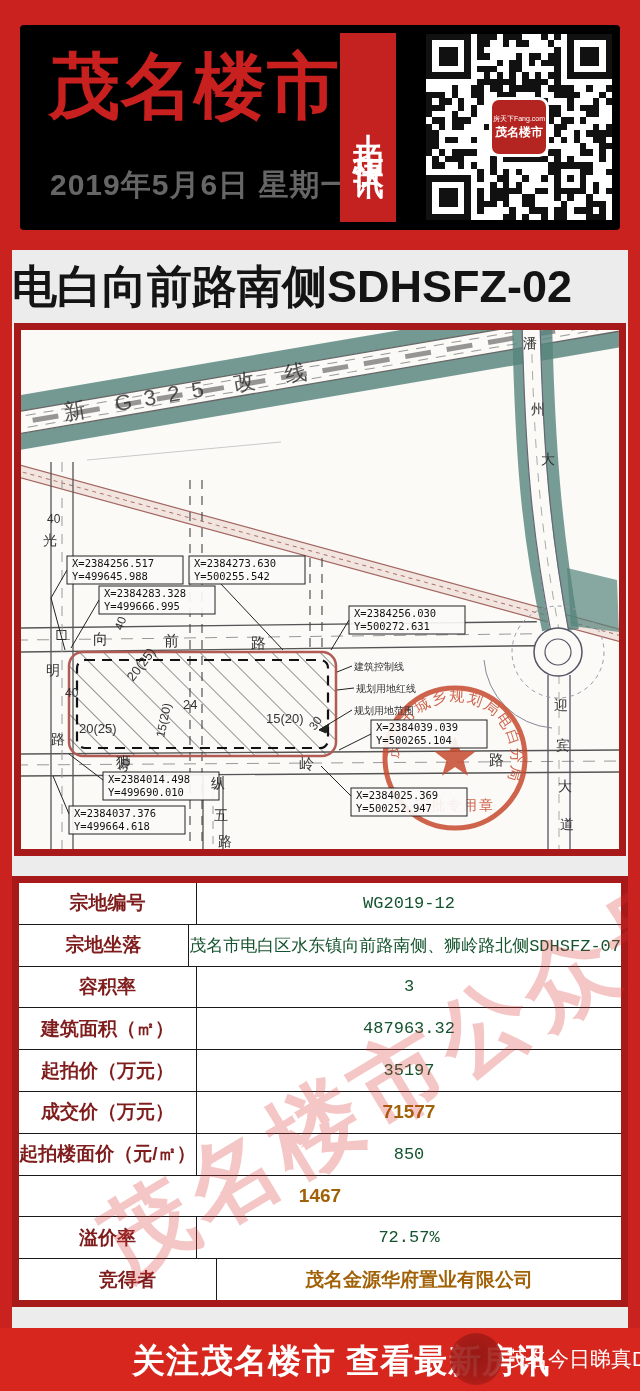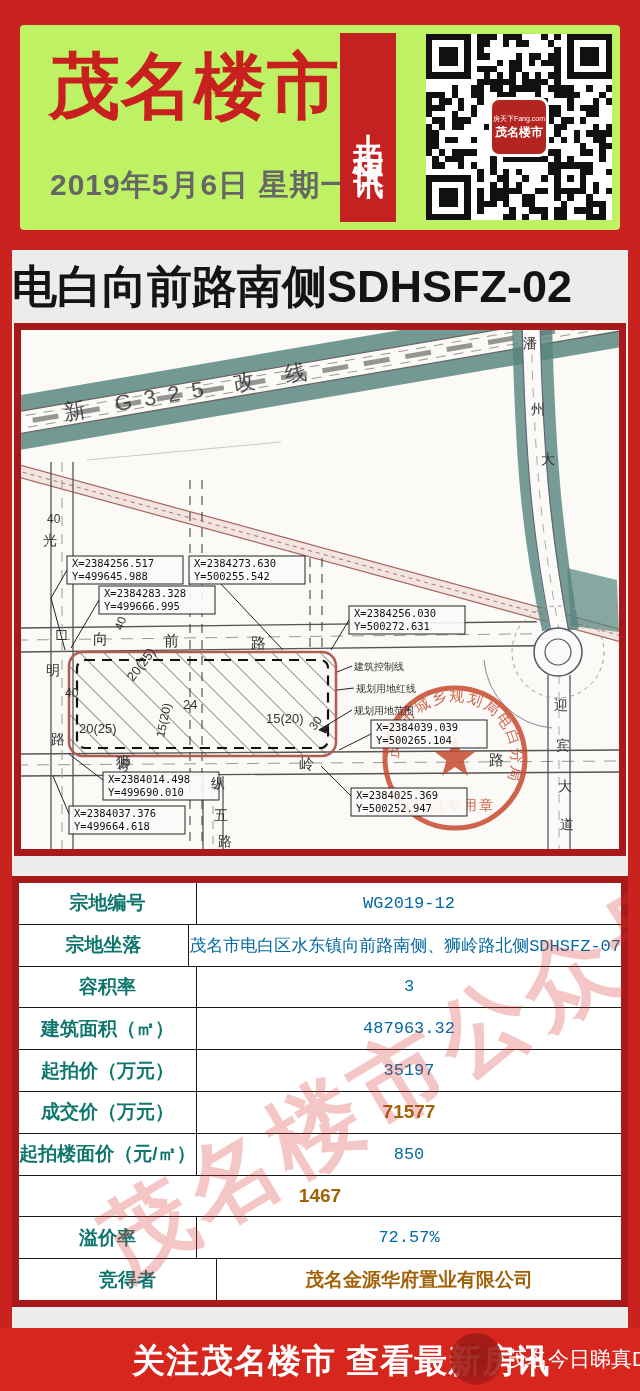--- a/index.html
+++ b/index.html
@@ -1,21 +1,21 @@
 <!DOCTYPE html>
 <html><head>
 <meta charset="utf-8">
 <style>
   html,body{margin:0;padding:0;}
   body{width:640px;height:1391px;position:relative;overflow:hidden;
        background:#C9221F;font-family:"Liberation Sans",sans-serif;}
 
   
   .header-box{position:absolute;left:20px;top:25px;width:600px;height:205px;
-              background:#bef264;border-radius:4px;}
+              background:#000000;border-radius:4px;}
   .brand{position:absolute;left:28px;top:22px;font-size:72px;font-weight:900;
          color:#C8201E;letter-spacing:1px;line-height:1.1;white-space:nowrap;}
   .date{position:absolute;left:30px;top:140px;font-size:30px;font-weight:700;
         color:#666;letter-spacing:1px;white-space:nowrap;}
   .ribbon{position:absolute;left:320px;top:8px;width:56px;height:189px;
           background:#C32220;color:#fff;display:flex;align-items:center;justify-content:center;}
   .ribbon span{writing-mode:vertical-rl;font-family:"Liberation Serif",serif;
                font-size:30px;font-weight:700;letter-spacing:12px;padding-top:10px;}
   .qr{position:absolute;right:8px;top:9px;width:186px;height:186px;}
   .qr svg{width:100%;height:100%;}
@@ -38,24 +38,24 @@
   .map-box svg{display:block;width:598px;height:519px;}
   svg text{font-family:"Liberation Sans",sans-serif;}
   .co-text{font-family:"DejaVu Sans Mono",monospace;}
 
   
   .table-wrap{position:absolute;left:0;top:626px;width:602px;height:417px;
               border:7px solid #A81A1A;background:#fff;display:flex;flex-direction:column;}
   .t-row{flex:1;display:flex;border-bottom:1px solid #1a1a1a;}
   .t-row:last-child{border-bottom:none;margin-left:20px;}
   .t-label{width:173px;border-right:1px solid #1a1a1a;display:flex;align-items:center;
-           justify-content:center;font-size:19px;font-weight:700;color:#0f766e;
+           justify-content:center;font-size:19px;font-weight:700;color:#7f1d1d;
            white-space:nowrap;padding:5px 2px;}
   .t-value{flex:1;display:flex;align-items:center;justify-content:center;
-           font-family:"Liberation Mono",monospace;font-size:17px;color:#0369a1;
+           font-family:"Liberation Mono",monospace;font-size:17px;color:#14532d;
            white-space:nowrap;}
   .t-value.red{color:#a16207;font-weight:700;font-size:19px;
                font-family:"Liberation Sans",sans-serif;}
 
   .wmark{position:absolute;left:96px;top:942px;width:900px;pointer-events:none;
          transform:rotate(-31deg);transform-origin:left center;
          font-size:92px;font-weight:900;color:rgba(214,52,46,0.28);
          letter-spacing:6px;white-space:nowrap;z-index:5;}
 
   

